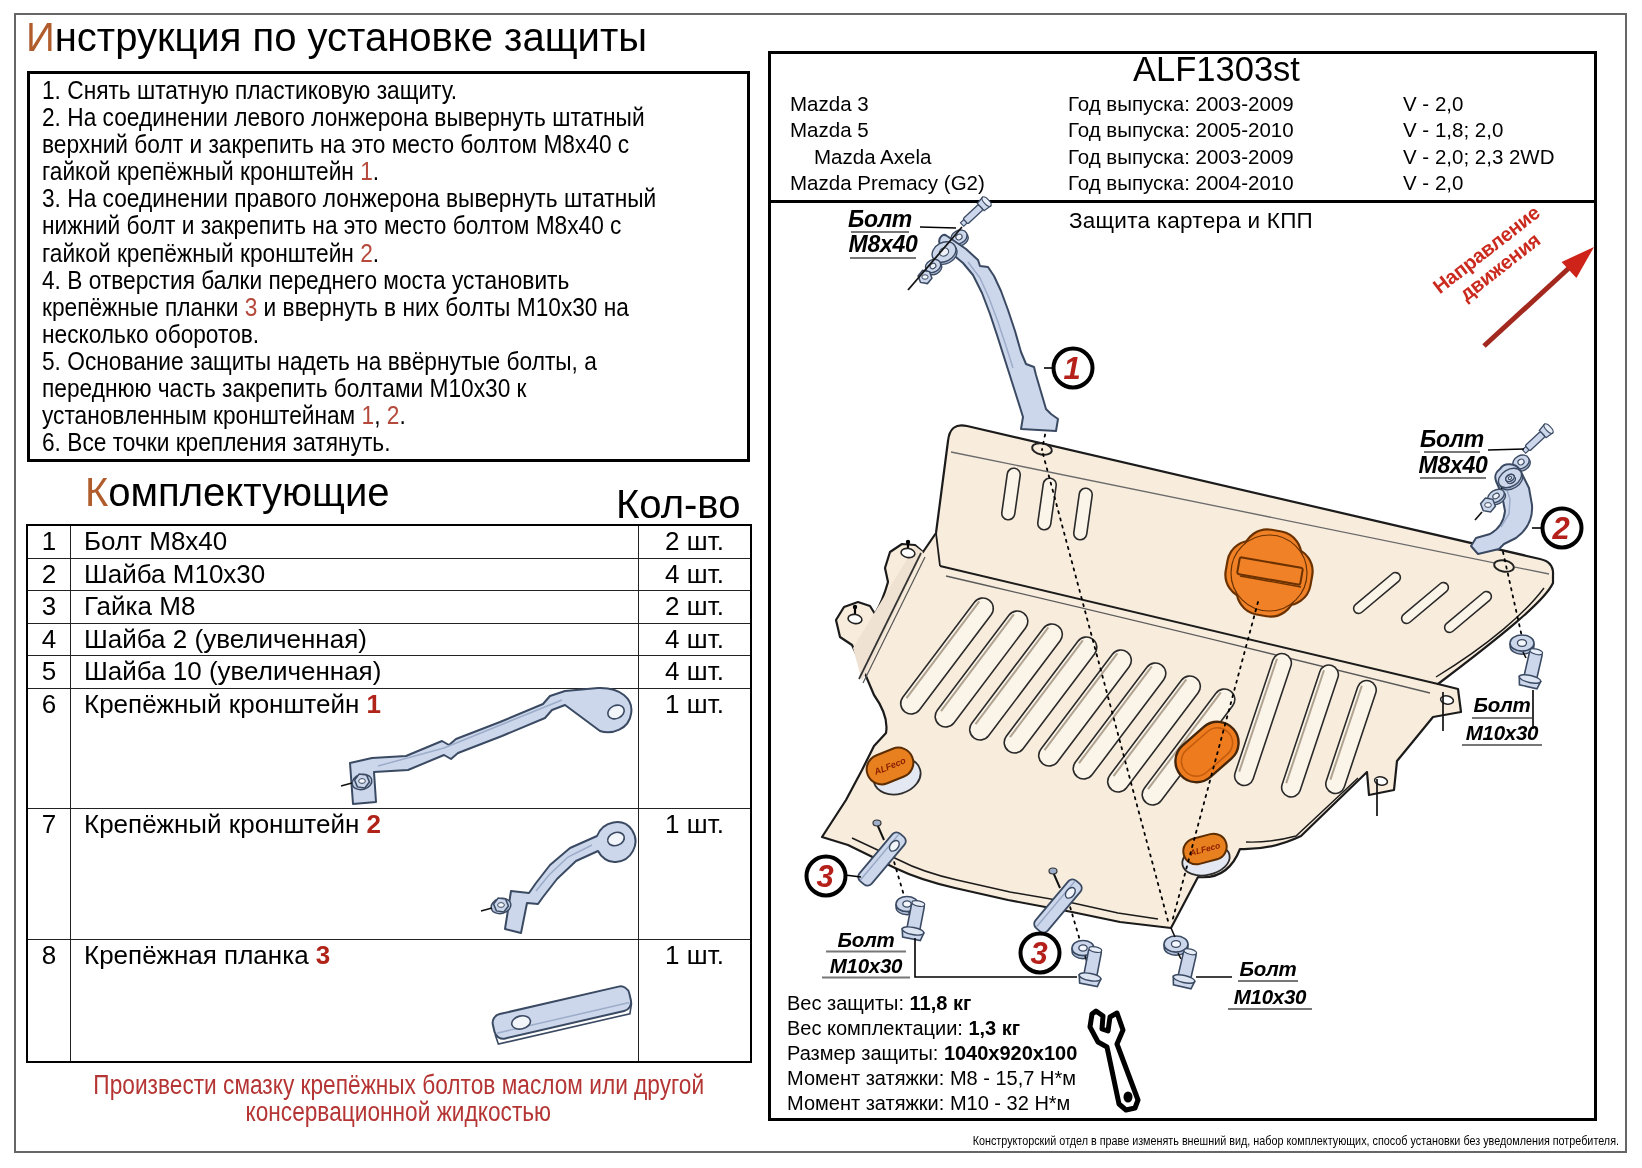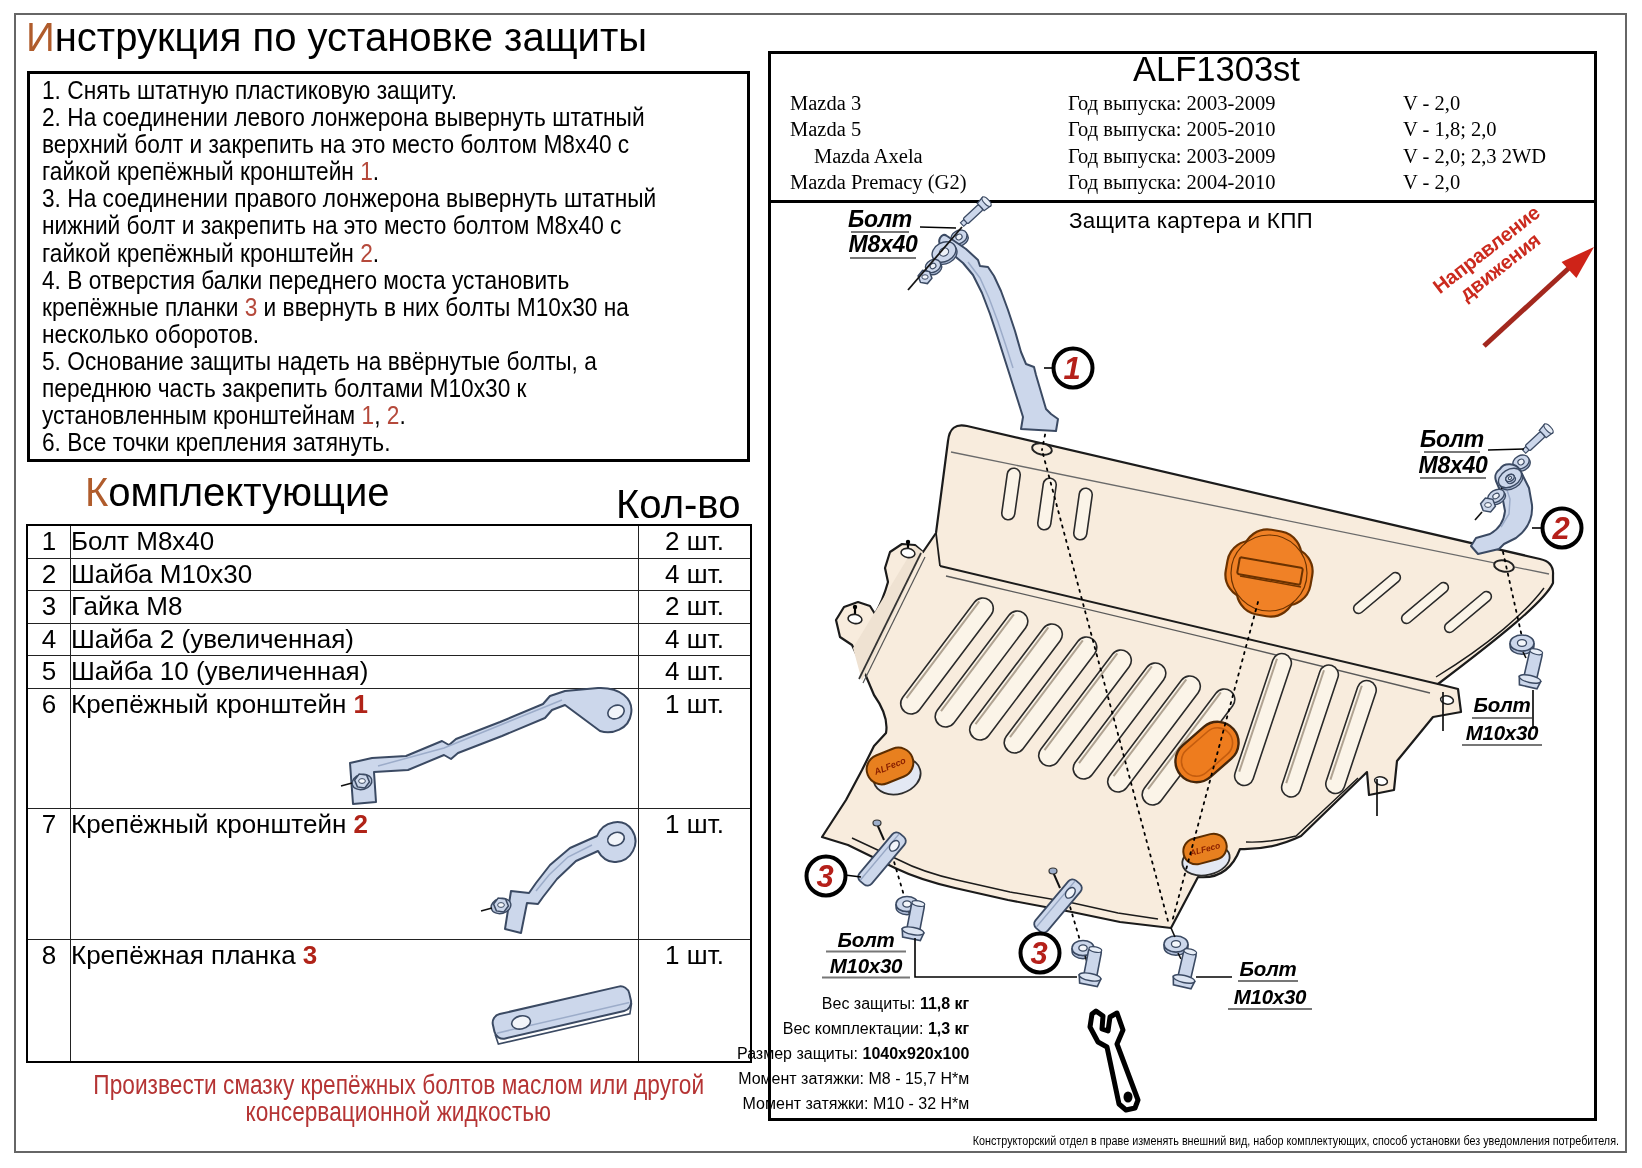--- a/index.html
+++ b/index.html
@@ -8,30 +8,30 @@
 .oi{color:#b05c2c;}
 #ibox{left:27px;top:71px;width:693px;height:382px;border:3px solid #000;padding:3px 12px 0 12px;font-size:26px;line-height:27.1px;}
 #ibox .in{transform:scaleX(0.873);transform-origin:0 0;white-space:nowrap;}
 .rr{color:#b5493b;}
 #chdr{left:85px;top:470px;font-size:40px;}
 #chdr2{left:616px;top:470px;font-size:40px;margin-top:12px;}
 #ctbl{left:26px;top:524px;width:726px;height:537px;}
 #ctbl table{border-collapse:collapse;width:726px;height:537px;table-layout:fixed;}
 #ctbl td{border:1.5px solid #222;font-size:26px;padding:0 0 0 0;vertical-align:top;}
 #ctbl .c1{width:42px;text-align:center;}
-#ctbl .c2{}
+#ctbl .c2{padding-left:13px;}
 #ctbl .c3{width:111px;text-align:center;}
 #ctbl table{border:2px solid #000;}
 .rb{color:#b02318;font-weight:bold;}
 #redtxt{left:26px;top:1072px;width:726px;text-align:center;font-size:27px;line-height:26.5px;color:#b53434;transform:scaleX(0.84);transform-origin:58% 0;white-space:nowrap;}
 #rbox{left:768px;top:51px;width:823px;height:1064px;border:3px solid #000;}
 #alf{left:768px;top:50px;width:829px;text-align:center;font-size:34.5px;padding-left:34px;}
-.mzrow{position:absolute;font-size:20.5px;white-space:nowrap;font-family:Liberation Serif, serif;}
+.mzrow{position:absolute;font-size:20.5px;white-space:nowrap;}
 #hsep{left:768px;top:200px;width:829px;height:3px;background:#000;}
-#info{left:737px;top:991px;font-size:16px;line-height:25px;white-space:nowrap;text-align:right;}
+#info{left:787px;top:991px;font-size:20px;line-height:25px;white-space:nowrap;}
 #disc{left:0;top:1133px;width:1619px;text-align:right;font-size:13px;transform:scaleX(0.83);transform-origin:100% 0;white-space:nowrap;}
 </style></head>
 <body>
 <div class="abs" id="outer"></div>
 <div class="abs" id="title"><span class="oi">И</span>нструкция по установке защиты</div>
 <div class="abs" id="ibox">
     <div class="in">1. Снять штатную пластиковую защиту.<br>
 2. На соединении левого лонжерона вывернуть штатный<br>
 верхний болт и закрепить на это место болтом М8х40 с<br>
 гайкой крепёжный кронштейн <span class="rr">1</span>.<br>

